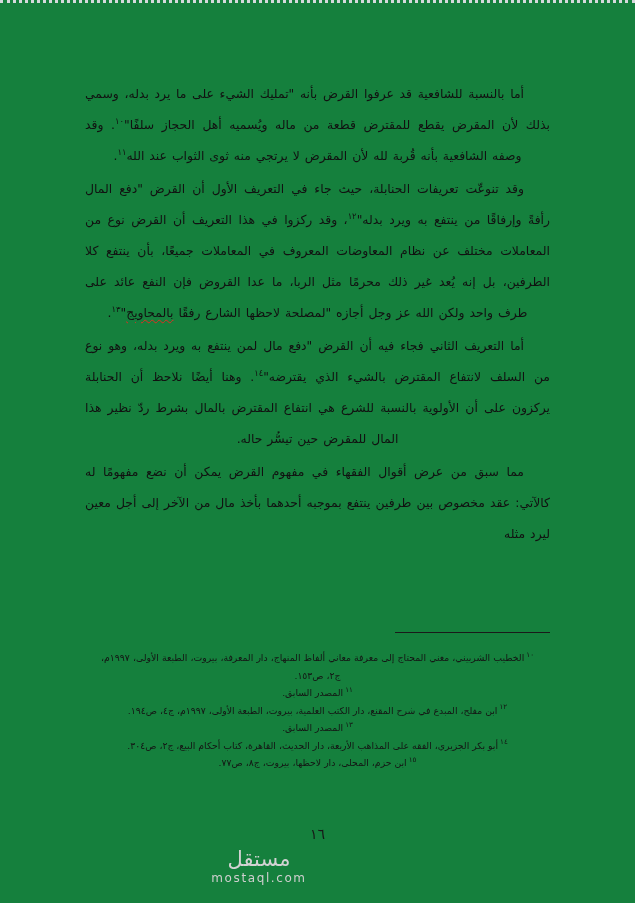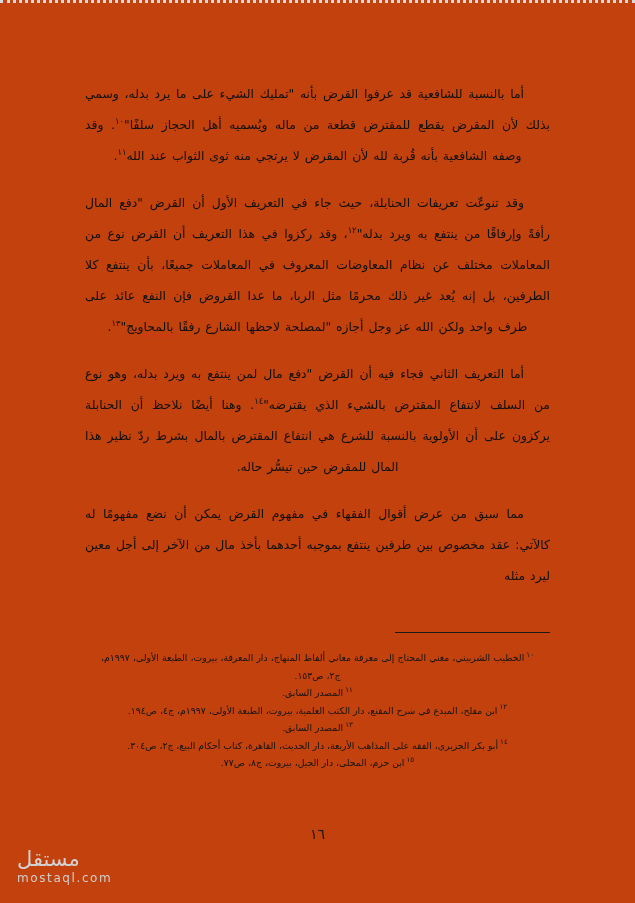--- a/index.html
+++ b/index.html
@@ -4,21 +4,21 @@
 <style>
   html, body {
     margin: 0;
     padding: 0;
     background: #ffffff;
   }
   .page {
     position: relative;
     width: 635px;
     height: 903px;
-    background: #c2410c;
+    background: #15803d;
     overflow: hidden;
     box-sizing: border-box;
     font-family: "DejaVu Sans", "Liberation Sans", sans-serif;
     direction: rtl;
   }
   .top-rule {
     position: absolute;
     top: 0;
     left: 0;
     width: 635px;
@@ -43,21 +43,21 @@
     color: #111111;
     margin: 0 0 2px 0;
     text-indent: 26px;
     letter-spacing: 0;
     word-spacing: 1px;
   }
   .para.tail-right {
     text-align-last: right;
   }
   .para + .para {
-    margin-top: 16px;
+    margin-top: 2px;
   }
   sup.fn {
     font-size: 8.4px;
     vertical-align: super;
     line-height: 0;
   }
   .misspell {
     text-decoration: underline wavy #e02b20;
     text-decoration-thickness: 1px;
     text-underline-offset: 2px;
@@ -106,23 +106,23 @@
     left: 0;
     width: 635px;
     text-align: center;
     font-size: 14px;
     color: #171717;
     direction: rtl;
   }
   .watermark {
     position: absolute;
     top: 847px;
-    left: 17px;
+    left: 6px;
     width: 506px;
-    text-align: left;
+    text-align: center;
     user-select: none;
   }
   .wm-ar {
     font-size: 21px;
     color: #d2d2d2;
     letter-spacing: 1px;
     line-height: 24px;
     direction: rtl;
   }
   .wm-lat {
@@ -155,21 +155,21 @@
   </div>
 
   <div class="footnote-zone">
     <div class="fn-sep"></div>
     <ul class="fn-list">
       <li class="fn-item"><sup>١٠</sup><span>الخطيب الشربيني، مغني المحتاج إلى معرفة معاني ألفاظ المنهاج، دار المعرفة، بيروت، الطبعة الأولى، ١٩٩٧م، ج٢، ص١٥٣.</span></li>
       <li class="fn-item short"><sup>١١</sup><span>المصدر السابق.</span></li>
       <li class="fn-item short"><sup>١٢</sup><span>ابن مفلح، المبدع في شرح المقنع، دار الكتب العلمية، بيروت، الطبعة الأولى، ١٩٩٧م، ج٤، ص١٩٤.</span></li>
       <li class="fn-item short"><sup>١٣</sup><span>المصدر السابق.</span></li>
       <li class="fn-item short"><sup>١٤</sup><span>أبو بكر الجزيري، الفقه على المذاهب الأربعة، دار الحديث، القاهرة، كتاب أحكام البيع، ج٢، ص٣٠٤.</span></li>
-      <li class="fn-item short"><sup>١٥</sup><span>ابن حزم، المحلى، دار الجيل، بيروت، ج٨، ص٧٧.</span></li>
+      <li class="fn-item short"><sup>١٥</sup><span>ابن حزم، المحلى، دار لاحظها، بيروت، ج٨، ص٧٧.</span></li>
     </ul>
   </div>
 
   <div class="page-number">١٦</div>
 
   <div class="watermark">
     <div class="wm-ar">مستقل</div>
     <div class="wm-lat">mostaql.com</div>
   </div>
 

